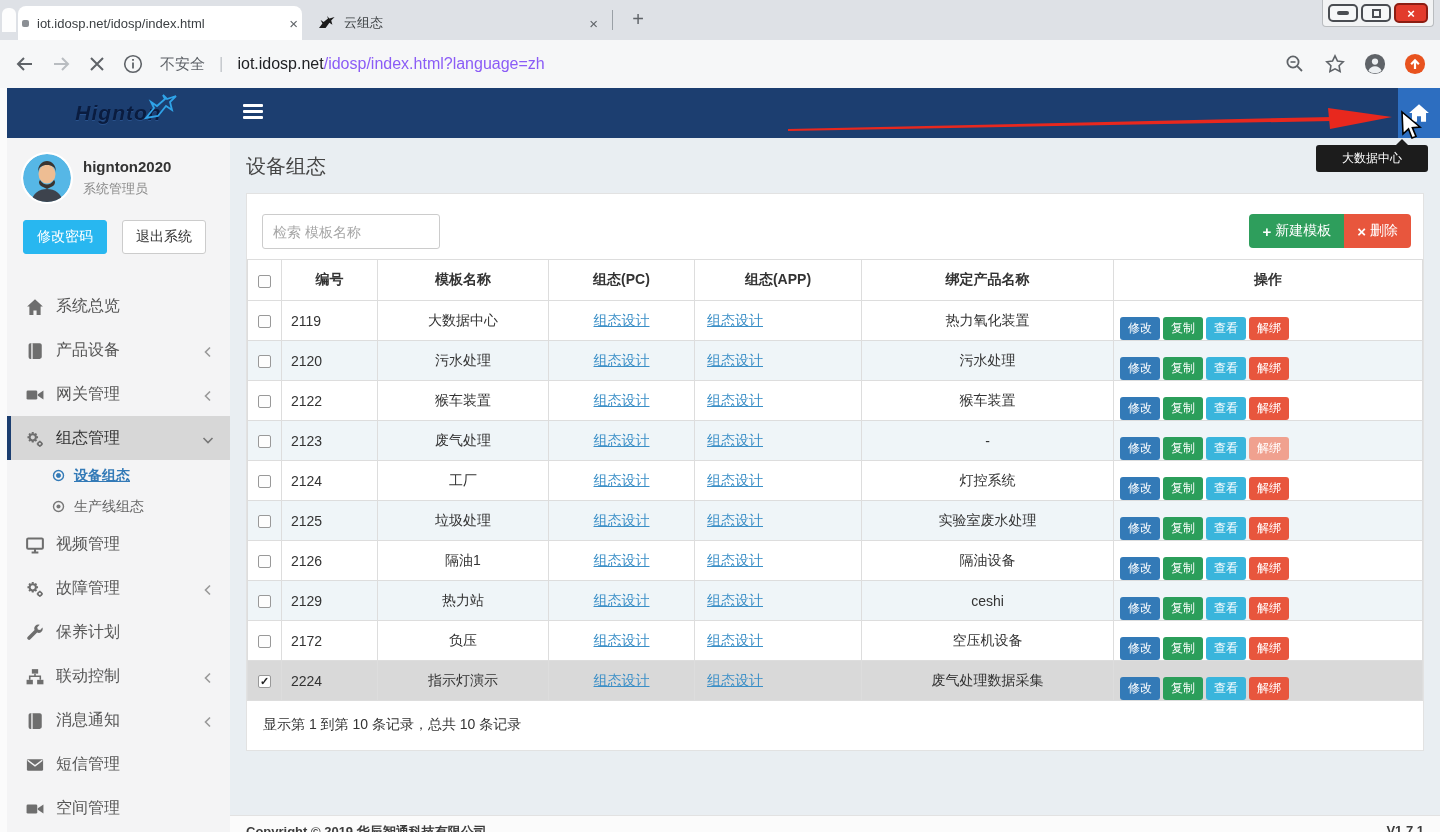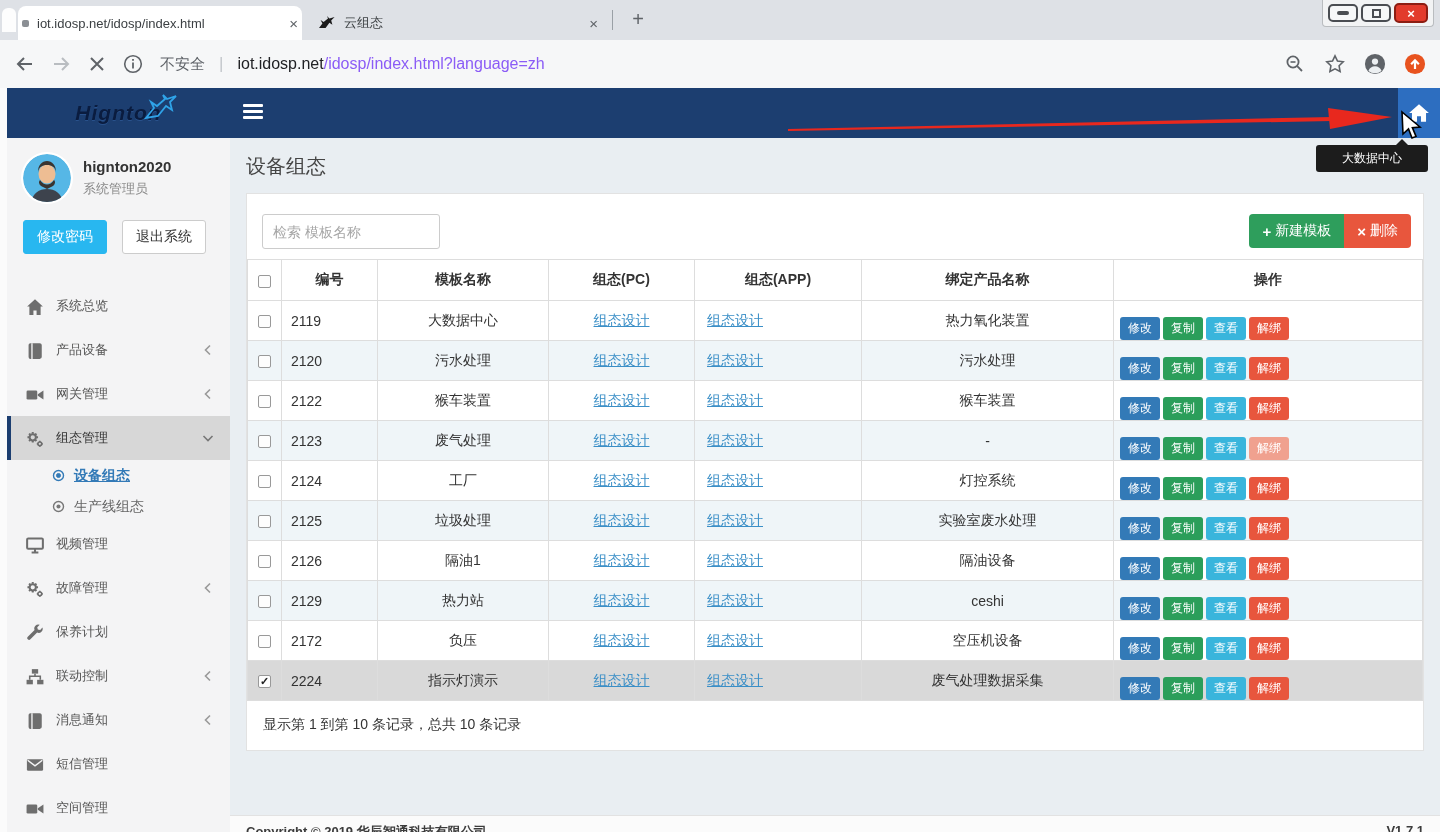--- a/index.html
+++ b/index.html
@@ -61,21 +61,21 @@
   .uname { font-size:15px; font-weight:bold; color:#333; }
   .urole { font-size:13px; color:#8a8a8a; margin-top:5px; }
   .user-btns { display:flex; gap:15px; padding:8px 16px 14px; }
   .btn-pass { background:#28b7f0; color:#fff; border:1px solid #28b7f0;
     padding:7px 13px; border-radius:3px; font-size:14px; }
   .btn-logout { background:#fff; color:#333; border:1px solid #ccc;
     padding:7px 13px; border-radius:3px; font-size:14px; }
 
   .menu { margin-top:16px; }
   .menu-item { height:44px; display:flex; align-items:center; padding:0 16px 0 19px;
-    font-size:13px; color:#555; cursor:default; }
+    font-size:16px; color:#555; cursor:default; }
   .menu-item.active { background:#d7d7d7; border-left:4px solid #1c3e70;
     padding-left:15px; color:#333; }
   .micon { width:18px; height:16px; margin-right:12px; flex:none; }
   .chev { margin-left:auto; width:12px; height:12px; }
   .submenu-item { height:31px; display:flex; align-items:center; padding-left:45px;
     font-size:14px; color:#666; }
   .subdot { width:13px; height:13px; margin-right:9px; }
   .submenu-item.active .sublabel { color:#337ab7; text-decoration:underline; font-weight:bold; }
   .submenu-item.active .subdot svg circle { stroke:#337ab7; }
   .submenu-item.active .subdot svg .inner { fill:#337ab7; }

